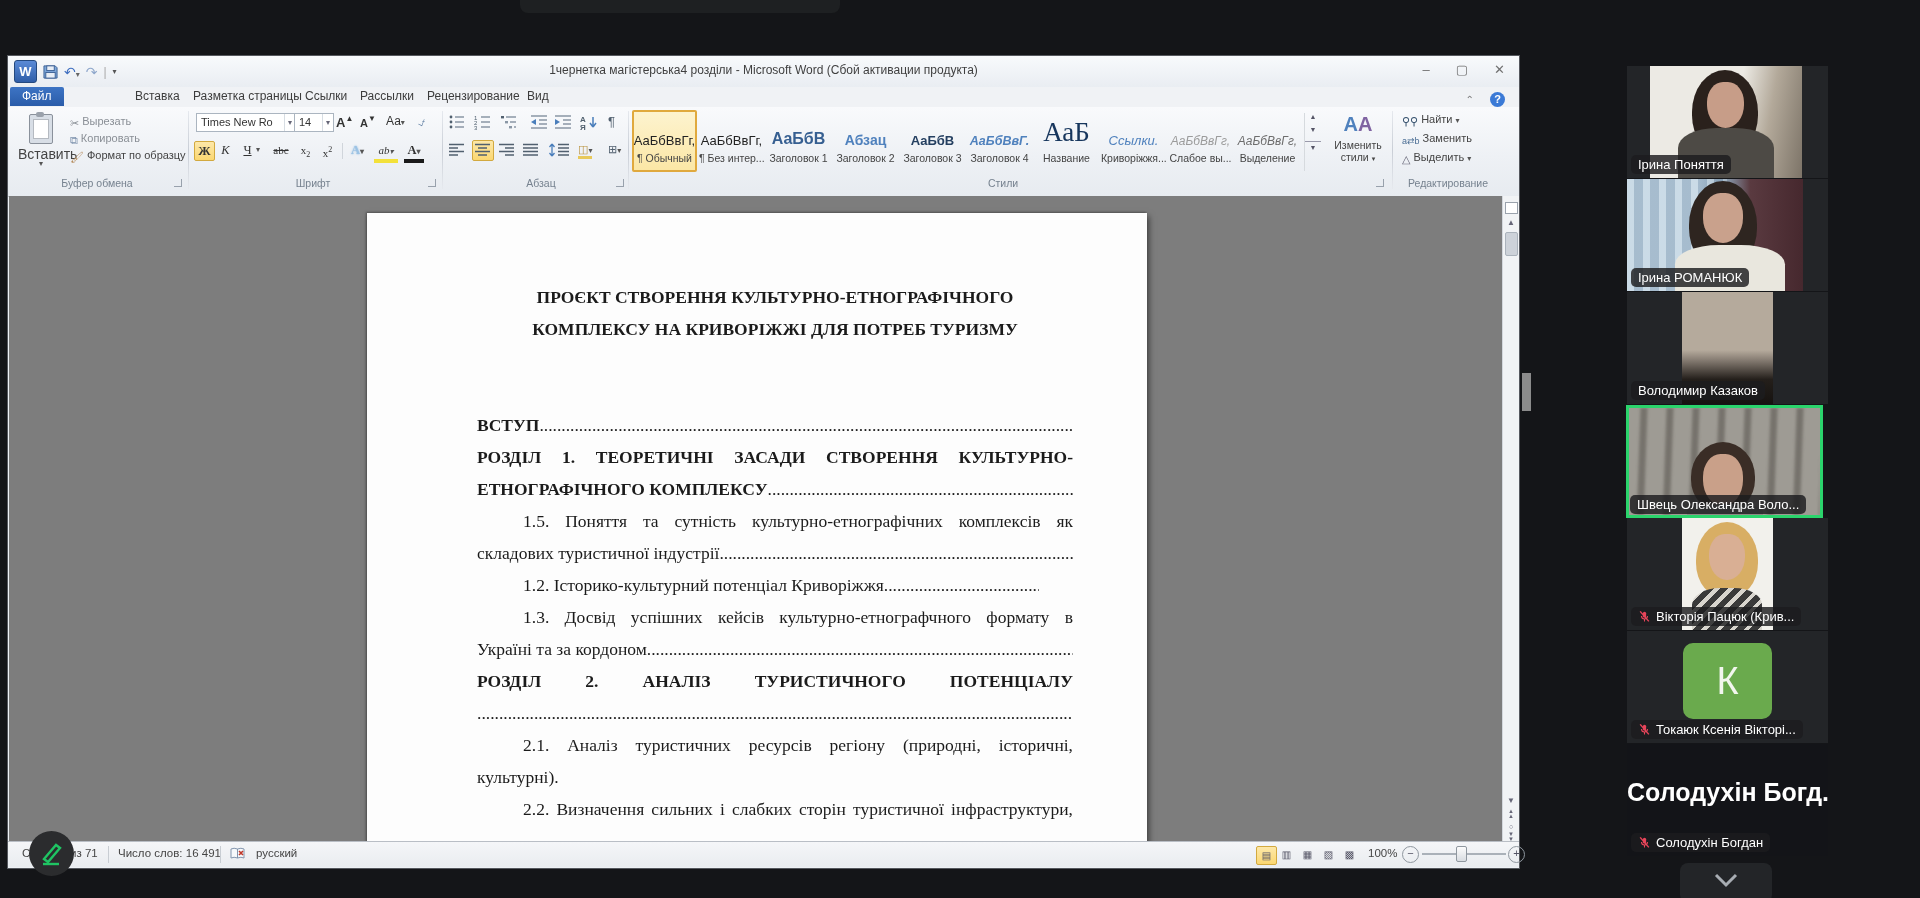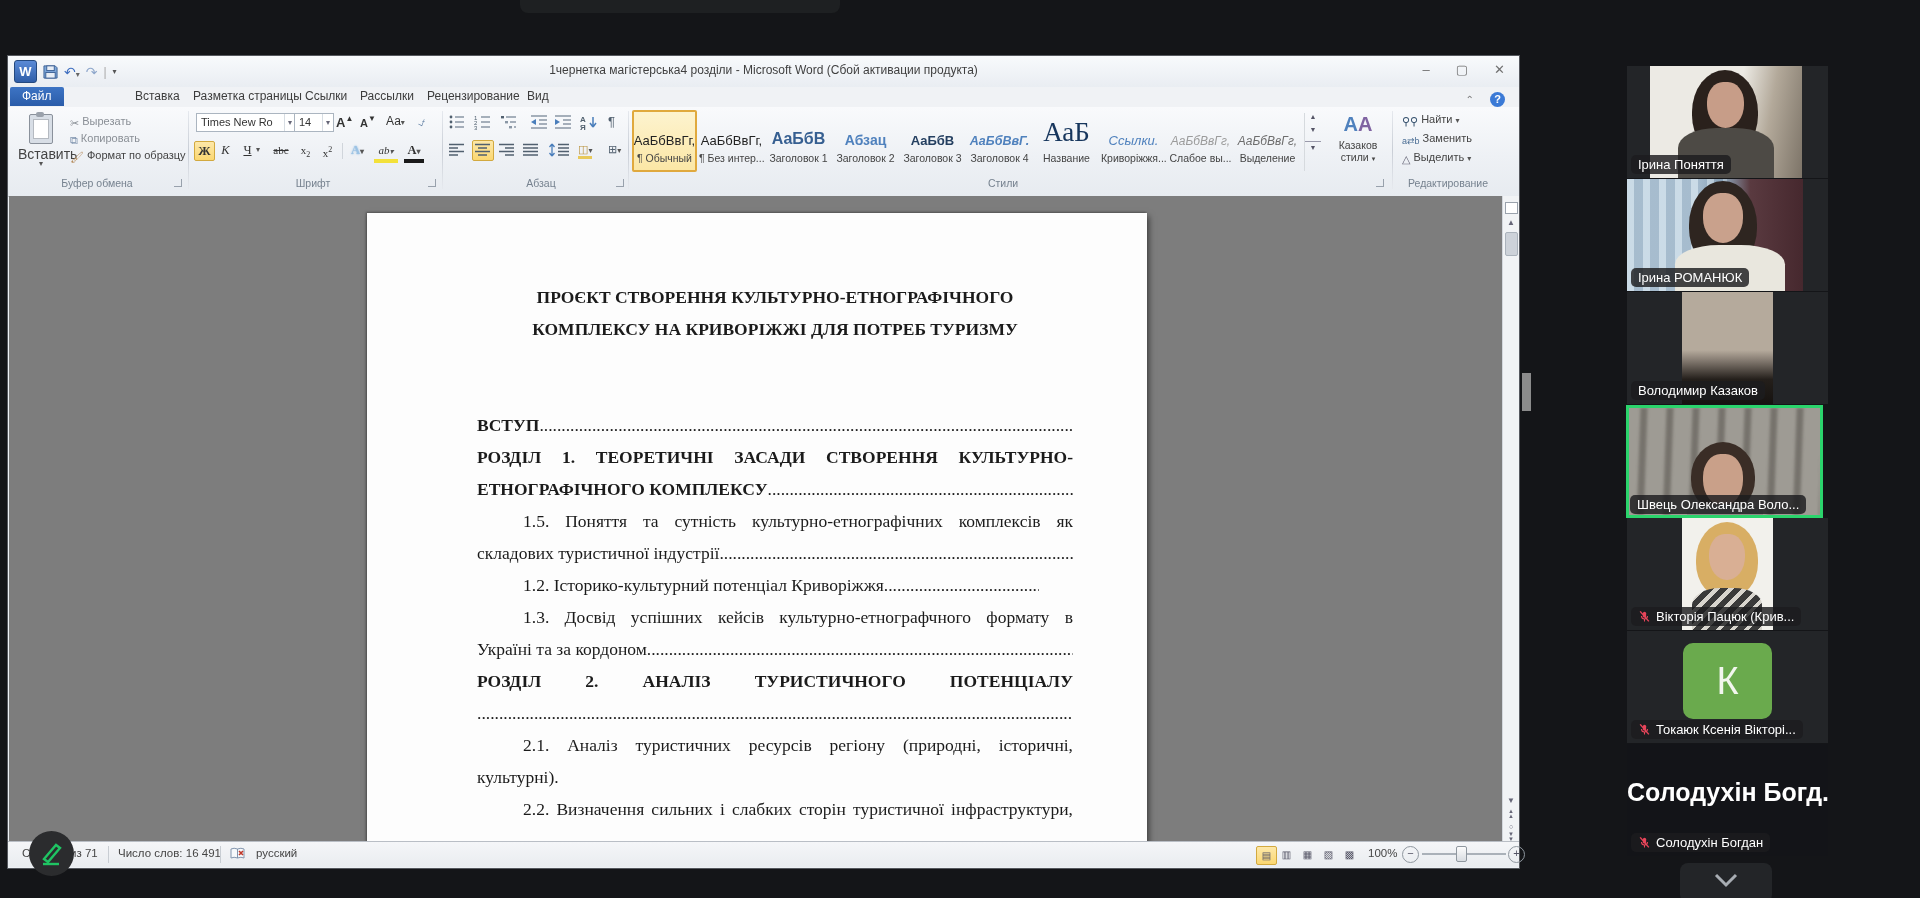--- a/index.html
+++ b/index.html
@@ -228,21 +228,21 @@
         <div class="prev" style="font-size:12px;font-style:italic;color:#6d6d6d;">АаБбВвГг,</div>
         <div class="lbl">Выделение</div>
       </div>
     <div class="abs" style="left:1296px;top:6px;width:16px;height:58px;border-left:1px solid #d6dade;">
       <div style="font-size:7px;color:#556;text-align:center;">▲</div>
       <div style="font-size:7px;color:#556;text-align:center;margin-top:6px;">▼</div>
       <div style="font-size:7px;color:#556;text-align:center;margin-top:8px;border-top:1px solid #99a;padding-top:2px;">▼</div>
     </div>
     <div class="abs" style="left:1322px;top:5px;width:56px;text-align:center;">
       <div style="font-size:20px;font-weight:bold;color:#4f81bd;line-height:24px;">А<span style="color:#8064a2;">А</span></div>
-      <div style="font-size:10.5px;color:#444;margin-top:3px;">Казаков</div>
+      <div style="font-size:10.5px;color:#444;margin-top:3px;">Изменить</div>
       <div style="font-size:10.5px;color:#444;"><span>стили</span> <span style="font-size:7px;">▾</span></div>
     </div>
     <div class="glabel" style="left:940px;width:110px;">Стили</div>
     <div class="abs" style="left:1368px;top:72px;width:7px;height:7px;border-right:1px solid #98a1ac;border-bottom:1px solid #98a1ac;"></div>
     <div class="gsep" style="left:1384px;"></div>
 
     <div class="sbtn" style="left:1394px;top:6px;"><span class="icon12" style="color:#37526e;">⚲⚲</span><span>Найти</span> <span style="font-size:8px;color:#555;">▾</span></div>
     <div class="sbtn" style="left:1394px;top:25px;"><span class="icon12" style="color:#4a6d94;font-size:9px;">a⇄b</span><span>Заменить</span></div>
     <div class="sbtn" style="left:1394px;top:44px;"><span class="icon12" style="color:#667;">△</span><span>Выделить</span> <span style="font-size:8px;color:#555;">▾</span></div>
     <div class="glabel" style="left:1390px;width:100px;">Редактирование</div>

